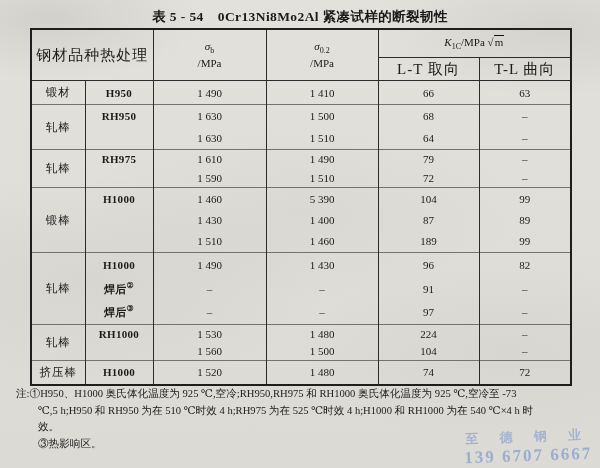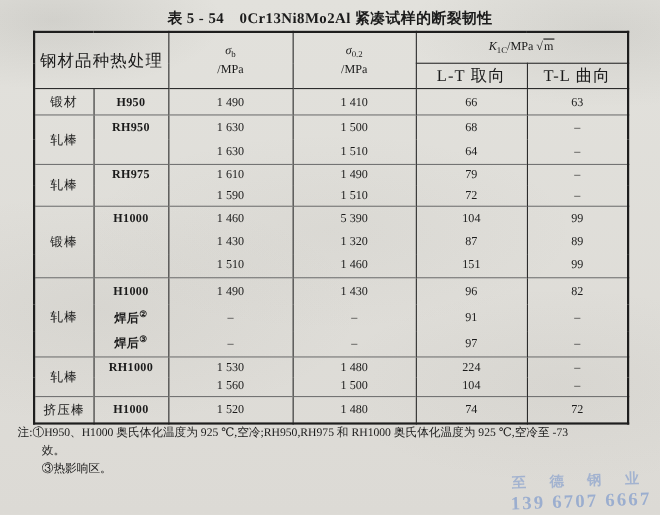--- a/index.html
+++ b/index.html
@@ -148,29 +148,29 @@
         <td rowspan="3" class="c-mat">锻棒</td>
         <td class="c-ht"><span>H1000</span></td>
         <td>1 460</td>
         <td>5 390</td>
         <td>104</td>
         <td>99</td>
       </tr>
       <tr style="height: 21px;">
         <td class="c-ht"><span></span></td>
         <td>1 430</td>
-        <td>1 320</td>
+        <td>1 400</td>
         <td>87</td>
         <td>89</td>
       </tr>
       <tr style="height: 22px;">
         <td class="c-ht"><span></span></td>
         <td>1 510</td>
         <td>1 460</td>
-        <td>151</td>
+        <td>189</td>
         <td>99</td>
       </tr>
       <tr class="group-start" style="height: 24px;">
         <td rowspan="3" class="c-mat">轧棒</td>
         <td class="c-ht"><span>H1000</span></td>
         <td>1 490</td>
         <td>1 430</td>
         <td>96</td>
         <td>82</td>
       </tr>
@@ -209,20 +209,21 @@
         <td>1 520</td>
         <td>1 480</td>
         <td>74</td>
         <td>72</td>
       </tr>
     </tbody>
 </table>
 
 <div class="notes">
   <div><span>注:</span><span>①H950、H1000 奥氏体化温度为 925 ℃,空冷;RH950,RH975 和 RH1000 奥氏体化温度为 925 ℃,空冷至 -73</span></div>
+  <div class="indent">℃,5 h;H950 和 RH950 为在 510 ℃时效 4 h;RH975 为在 525 ℃时效 4 h;H1000 和 RH1000 为在 540 ℃×4 h 时</div>
   <div class="indent">效。</div>
   <div class="indent">③热影响区。</div>
 </div>
 
 <div class="watermark" style="color: rgb(125, 153, 204);">
   <div class="wm-name">至 德 钢 业</div>
   <div class="wm-phone">139 6707 6667</div>
 </div>
 
 </body></html>

